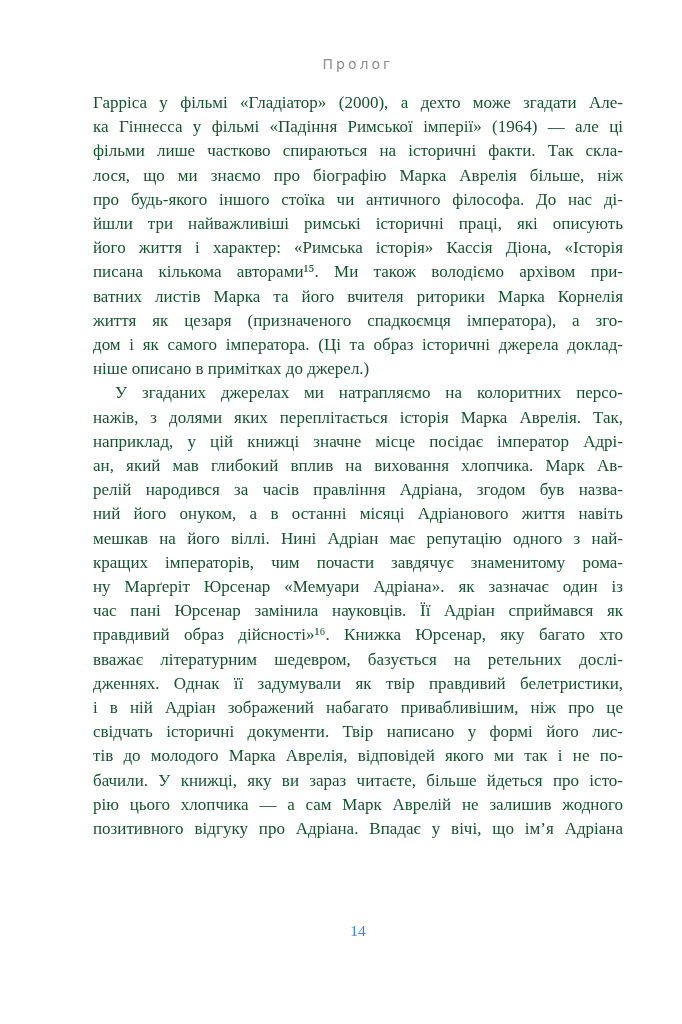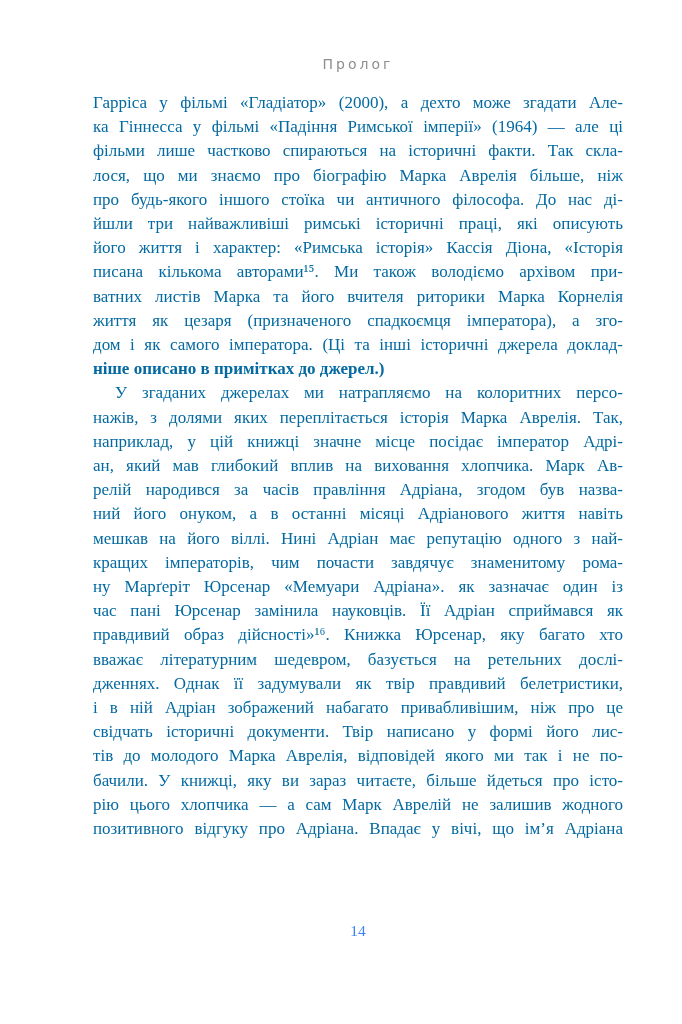--- a/index.html
+++ b/index.html
@@ -26,30 +26,29 @@
     letter-spacing: 3px;
     color: #8e8e8e;
   }
   .text-block {
     position: absolute;
     top: 91px;
     left: 93px;
     width: 530px;
     font-size: 17px;
     line-height: 24.2px;
-    color: #0369a1;
+    color: #14532d;
   }
   .line {
     text-align: justify;
     text-align-last: justify;
     white-space: normal;
   }
   .line.last {
     text-align-last: left;
-    font-weight: bold;
   }
   .line.indent {
     text-indent: 22px;
   }
   .page-number {
     position: absolute;
     top: 922px;
     left: 93px;
     width: 530px;
     text-align: center;
@@ -68,21 +67,21 @@
         <div class="line">Гарріса у фільмі «Гладіатор» (2000), а дехто може згадати Але-</div>
         <div class="line">ка Гіннесса у фільмі «Падіння Римської імперії» (1964) — але ці</div>
         <div class="line">фільми лише частково спираються на історичні факти. Так скла-</div>
         <div class="line">лося, що ми знаємо про біографію Марка Аврелія більше, ніж</div>
         <div class="line">про будь-якого іншого стоїка чи античного філософа. До нас ді-</div>
         <div class="line">йшли три найважливіші римські історичні праці, які описують</div>
         <div class="line">його життя і характер: «Римська історія» Кассія Діона, «Історія</div>
         <div class="line">писана кількома авторами¹⁵. Ми також володіємо архівом при-</div>
         <div class="line">ватних листів Марка та його вчителя риторики Марка Корнелія</div>
         <div class="line">життя як цезаря (призначеного спадкоємця імператора), а зго-</div>
-        <div class="line">дом і як самого імператора. (Ці та інші історичні джерела доклад-</div>
+        <div class="line">дом і як самого імператора. (Ці та образ історичні джерела доклад-</div>
         <div class="line last">ніше описано в примітках до джерел.)</div>
       </div>
       <div>
         <div class="line indent">У згаданих джерелах ми натрапляємо на колоритних персо-</div>
         <div class="line">нажів, з долями яких переплітається історія Марка Аврелія. Так,</div>
         <div class="line">наприклад, у цій книжці значне місце посідає імператор Адрі-</div>
         <div class="line">ан, який мав глибокий вплив на виховання хлопчика. Марк Ав-</div>
         <div class="line">релій народився за часів правління Адріана, згодом був назва-</div>
         <div class="line">ний його онуком, а в останні місяці Адріанового життя навіть</div>
         <div class="line">мешкав на його віллі. Нині Адріан має репутацію одного з най-</div>

